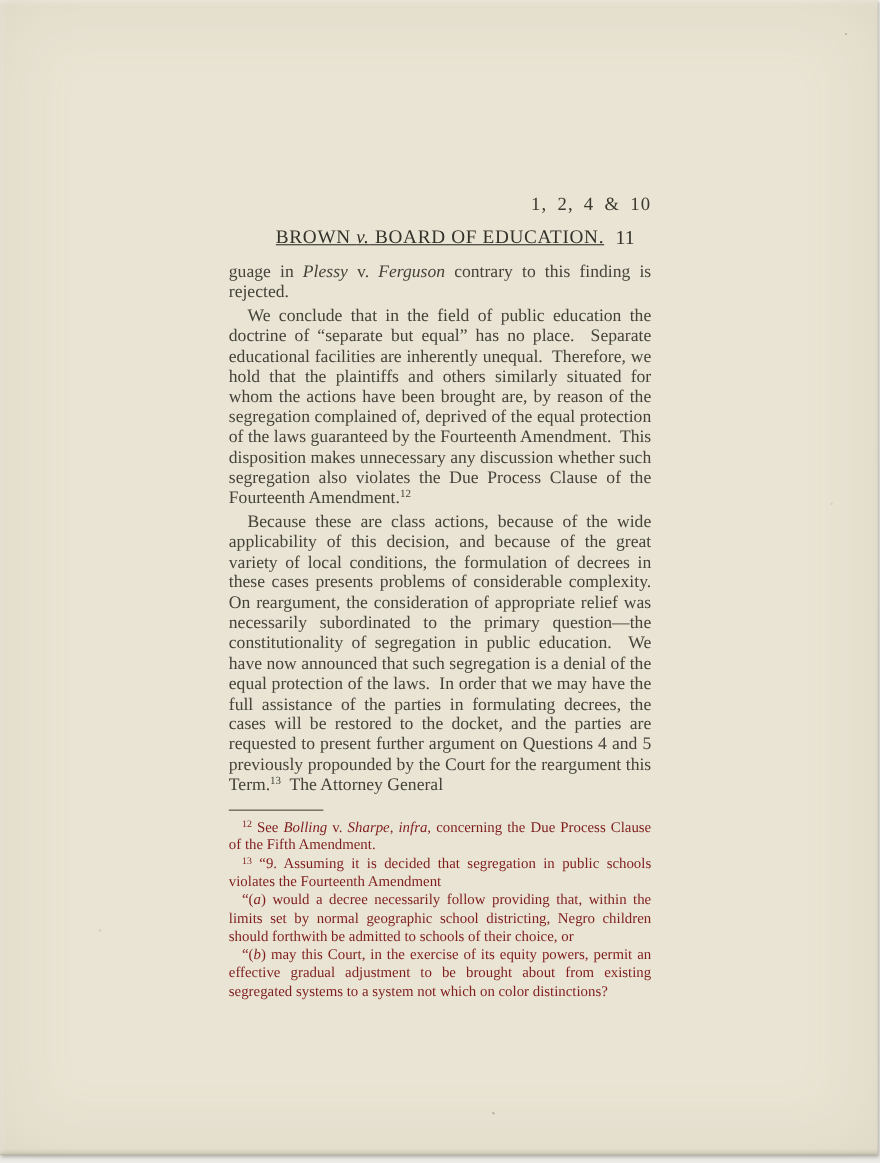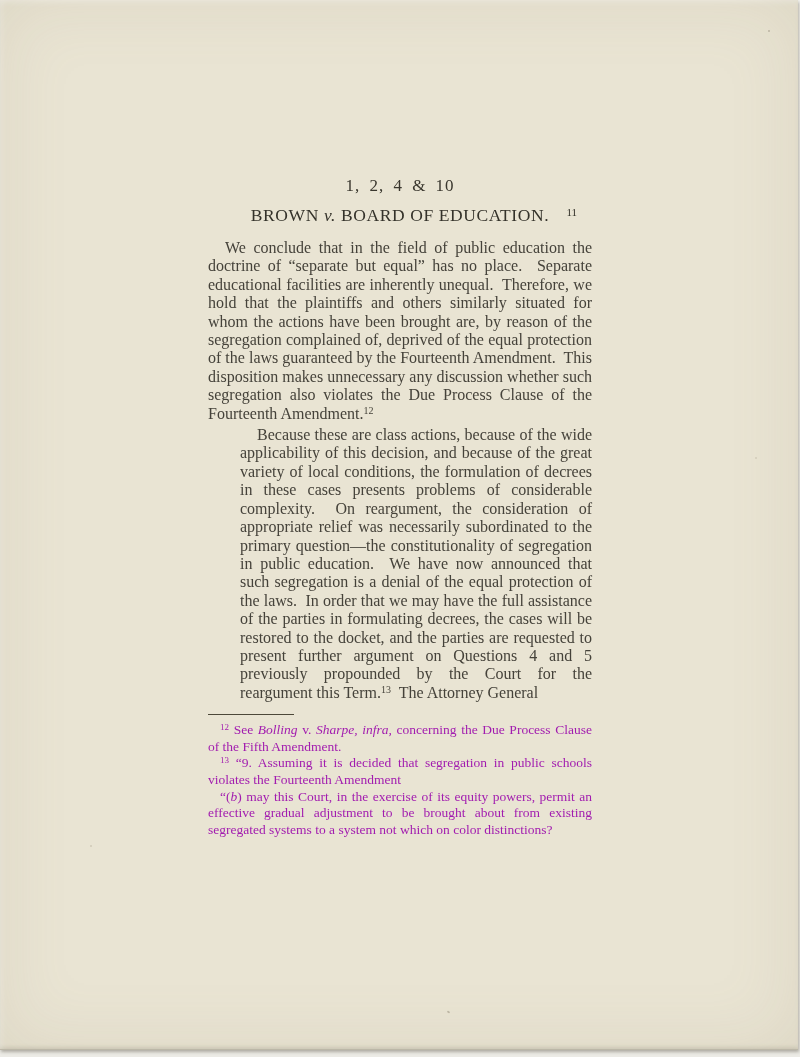--- a/index.html
+++ b/index.html
@@ -38,70 +38,71 @@
   .speck.s3 { left: 90px; top: 845px; width: 2px; height: 2px; opacity: .6; }
   .speck.s4 { left: 755px; top: 457px; width: 2px; height: 2px; opacity: .5; }
 
   .text-block {
     position: absolute;
     left: 208px; top: 176px;
     width: 384px;
     color: #45423a;
   }
   .docket {
-    text-align: center;
+    text-align: right;
     font-size: 17px;
     letter-spacing: 1px;
     word-spacing: 4px;
     color: #3a372e;
     margin: 0 0 9px 0;
   }
   .title-row {
     position: relative;
     text-align: center;
     font-size: 17.5px;
     letter-spacing: 0.6px;
     color: #34322a;
     margin: 0 0 13px 0;
+    text-decoration: underline;
   }
   .title-row .pgnum {
     position: absolute;
     right: 15px; top: 1px;
     letter-spacing: 0;
-    font-size: 11px;
+    font-size: 18px;
   }
   .body-para {
     margin: 0;
     font-size: 16px;
     line-height: 18.4px;
     text-align: justify;
     white-space: pre-wrap;
     color: #45423a;
   }
   .body-para.indent { text-indent: 17px; }
-  .body-para + .body-para { margin-top: 3px; margin-left: 32px; }
+  .body-para + .body-para { margin-top: 3px; }
 
   sup.fn-ref {
     font-size: 10px;
     line-height: 0;
     vertical-align: 5px;
     letter-spacing: 0;
   }
   .footnotes sup.fn-ref { font-size: 9px; vertical-align: 4px; }
 
   hr.fn-sep {
     width: 86px;
     border: 0;
     border-top: 1.6px solid #4c4839;
     margin: 12px 0 7px 0;
   }
   .footnotes {
     font-size: 13.5px;
     line-height: 16.6px;
-    color: #a21caf;
+    color: #7f1d1d;
   }
   .fn-para {
     margin: 0;
     text-indent: 12px;
     text-align: justify;
     white-space: pre-wrap;
   }
   i { font-style: italic; }
 </style>
 </head>
@@ -113,33 +114,35 @@
     <div class="speck s2"></div>
     <div class="speck s3"></div>
     <div class="speck s4"></div>
 
     <div class="text-block">
 
       <div class="docket">1, 2, 4 &amp; 10</div>
 
       <div class="title-row"><span class="title-text"><span>BROWN </span><i>v.</i><span> BOARD OF EDUCATION.</span></span><span class="pgnum">11</span></div>
 
+      <p class="body-para"><span>guage in </span><i>Plessy</i><span> v. </span><i>Ferguson</i><span> contrary to this finding is rejected.</span></p>
 
       <p class="body-para indent"><span>We conclude that in the field of public education the doctrine of “separate but equal” has no place.  Separate educational facilities are inherently unequal.  Therefore, we hold that the plaintiffs and others similarly situated for whom the actions have been brought are, by reason of the segregation complained of, deprived of the equal protection of the laws guaranteed by the Fourteenth Amendment.  This disposition makes unnecessary any discussion whether such segregation also violates the Due Process Clause of the Fourteenth Amendment.</span><sup class="fn-ref">12</sup></p>
 
       <p class="body-para indent"><span>Because these are class actions, because of the wide applicability of this decision, and because of the great variety of local conditions, the formulation of decrees in these cases presents problems of considerable complexity.  On reargument, the consideration of appropriate relief was necessarily subordinated to the primary question—the constitutionality of segregation in public education.  We have now announced that such segregation is a denial of the equal protection of the laws.  In order that we may have the full assistance of the parties in formulating decrees, the cases will be restored to the docket, and the parties are requested to present further argument on Questions 4 and 5 previously propounded by the Court for the reargument this Term.</span><sup class="fn-ref">13</sup><span>  The Attorney General</span></p>
 
       <hr class="fn-sep">
 
       <div class="footnotes">
 
         <p class="fn-para"><sup class="fn-ref">12</sup><span> See </span><i>Bolling</i><span> v. </span><i>Sharpe, infra,</i><span> concerning the Due Process Clause of the Fifth Amendment.</span></p>
 
         <p class="fn-para"><sup class="fn-ref">13</sup><span> “9. Assuming it is decided that segregation in public schools violates the Fourteenth Amendment</span></p>
 
+        <p class="fn-para"><span>“(</span><i>a</i><span>) would a decree necessarily follow providing that, within the limits set by normal geographic school districting, Negro children should forthwith be admitted to schools of their choice, or</span></p>
 
         <p class="fn-para"><span>“(</span><i>b</i><span>) may this Court, in the exercise of its equity powers, permit an effective gradual adjustment to be brought about from existing segregated systems to a system not which on color distinctions?</span></p>
 
 
       </div>
     </div>
   </div>
 </div>
 
 </body></html>

